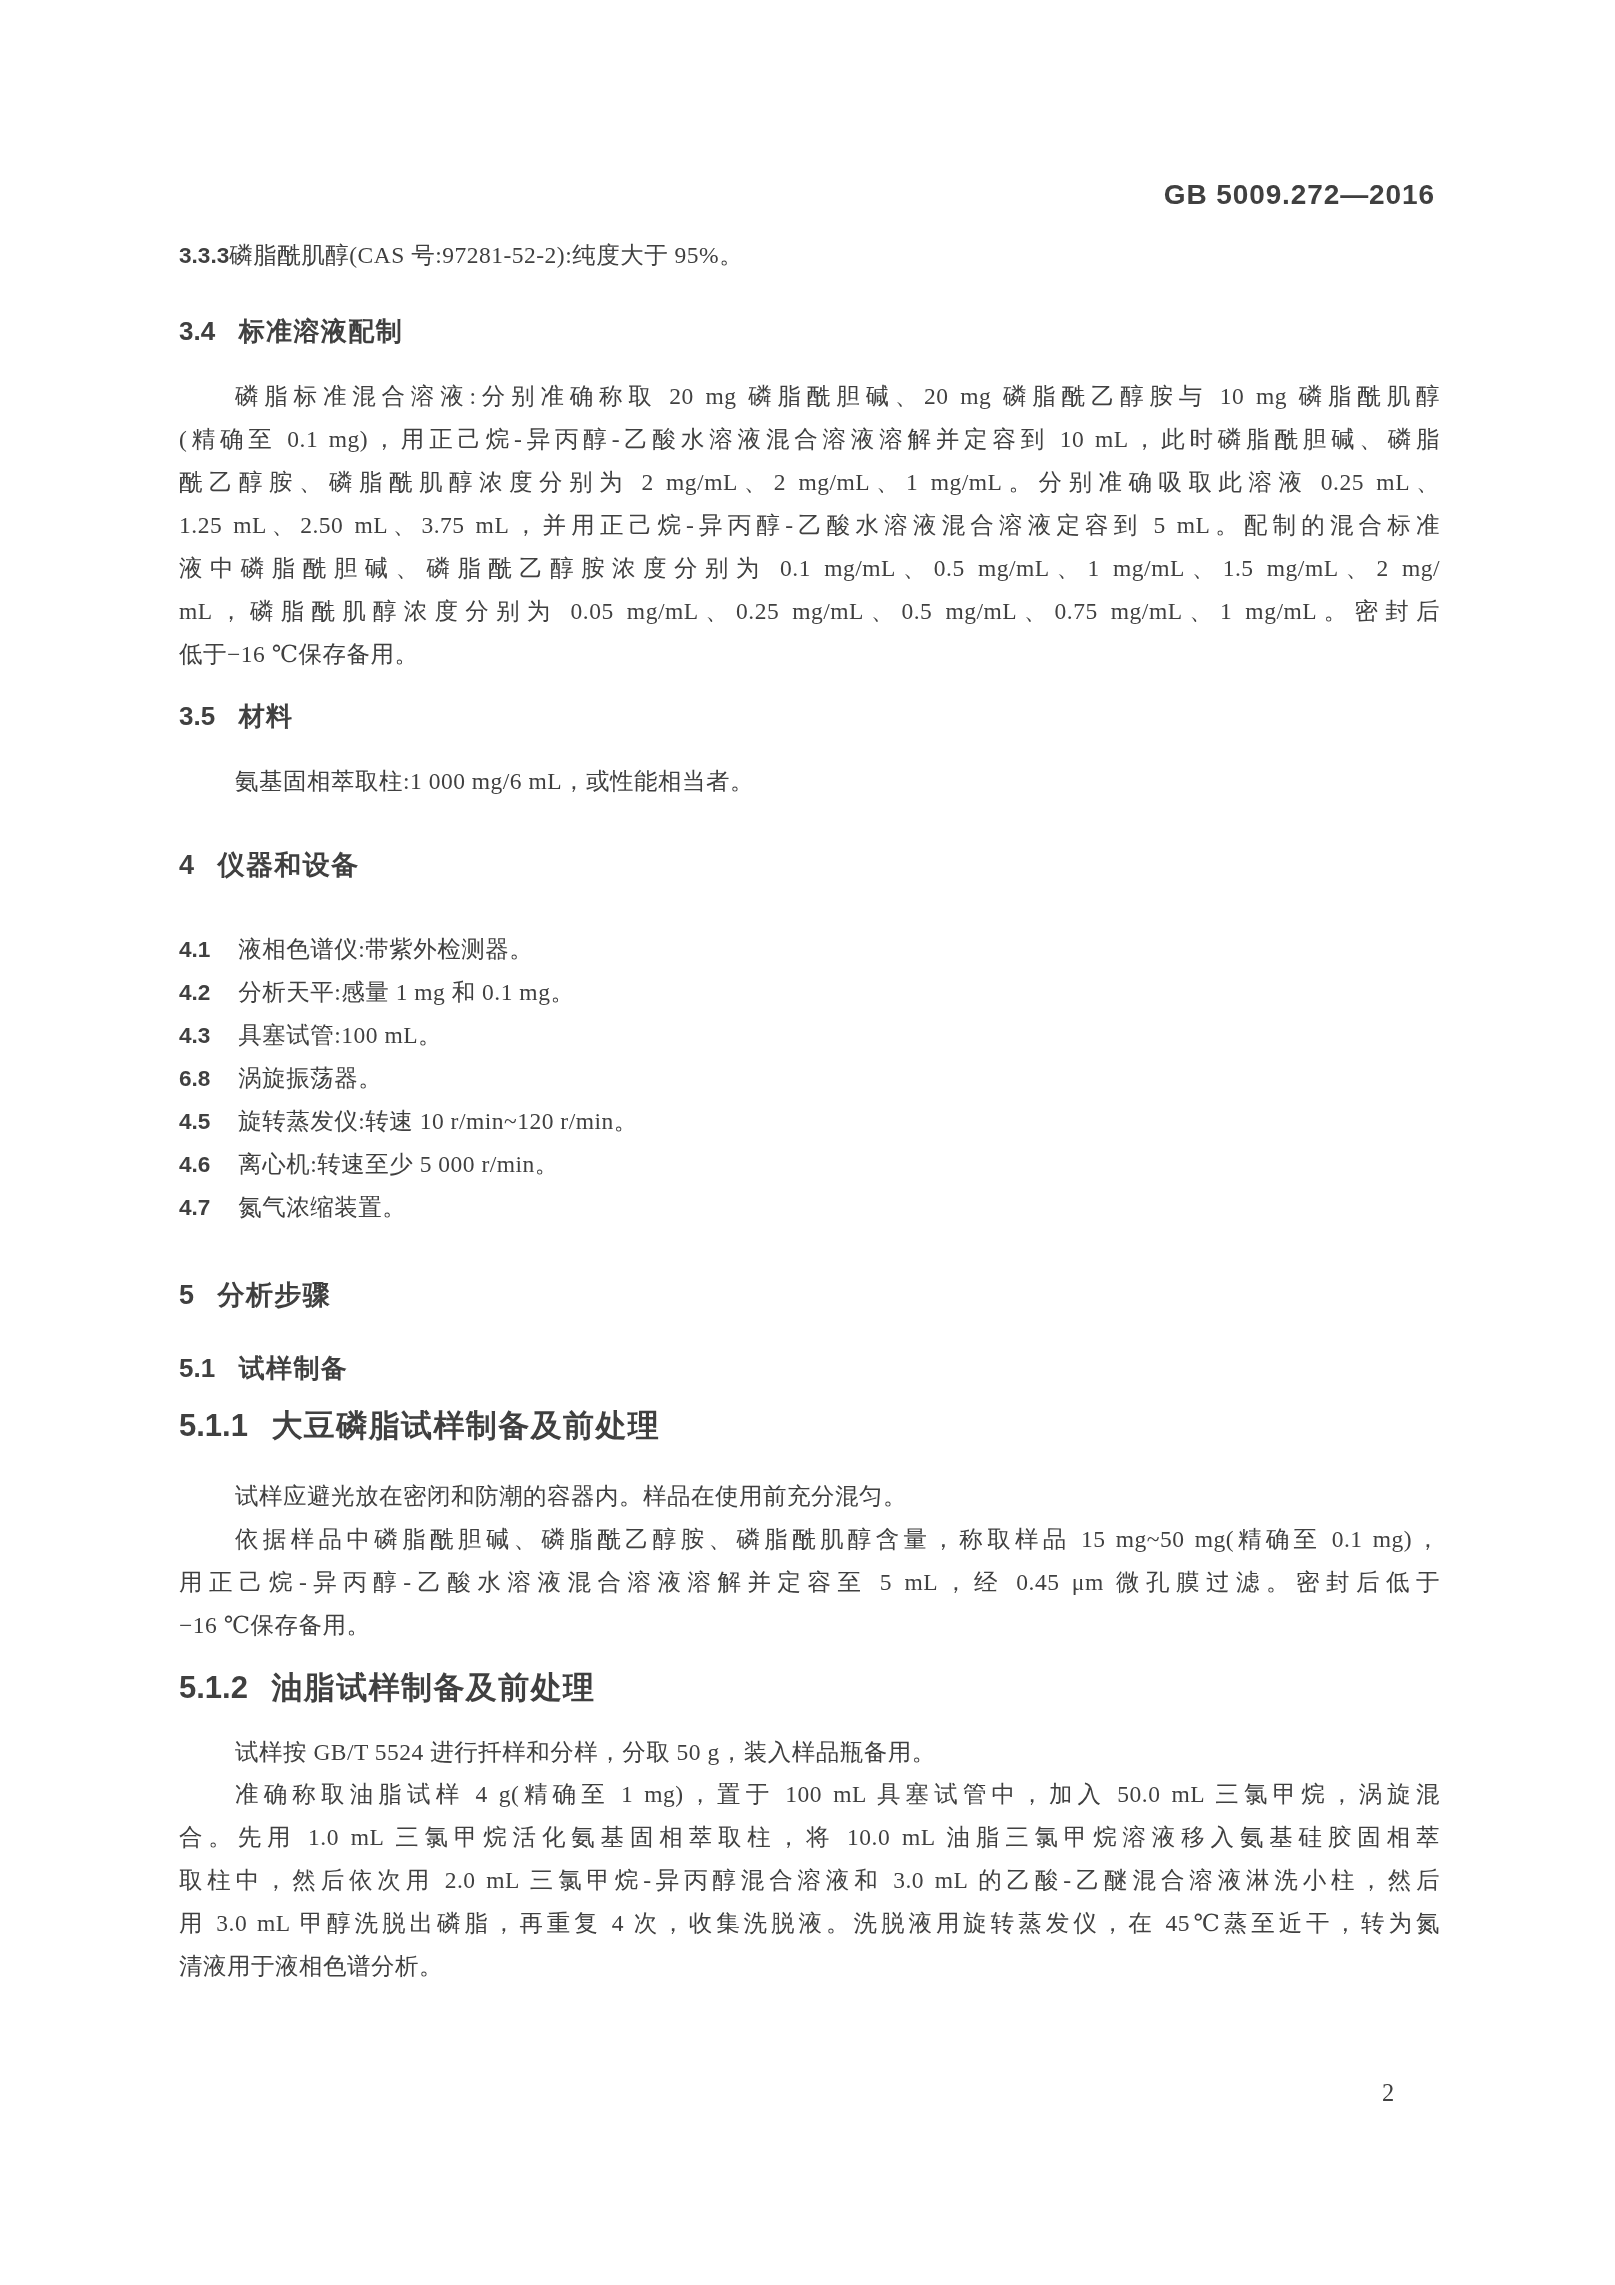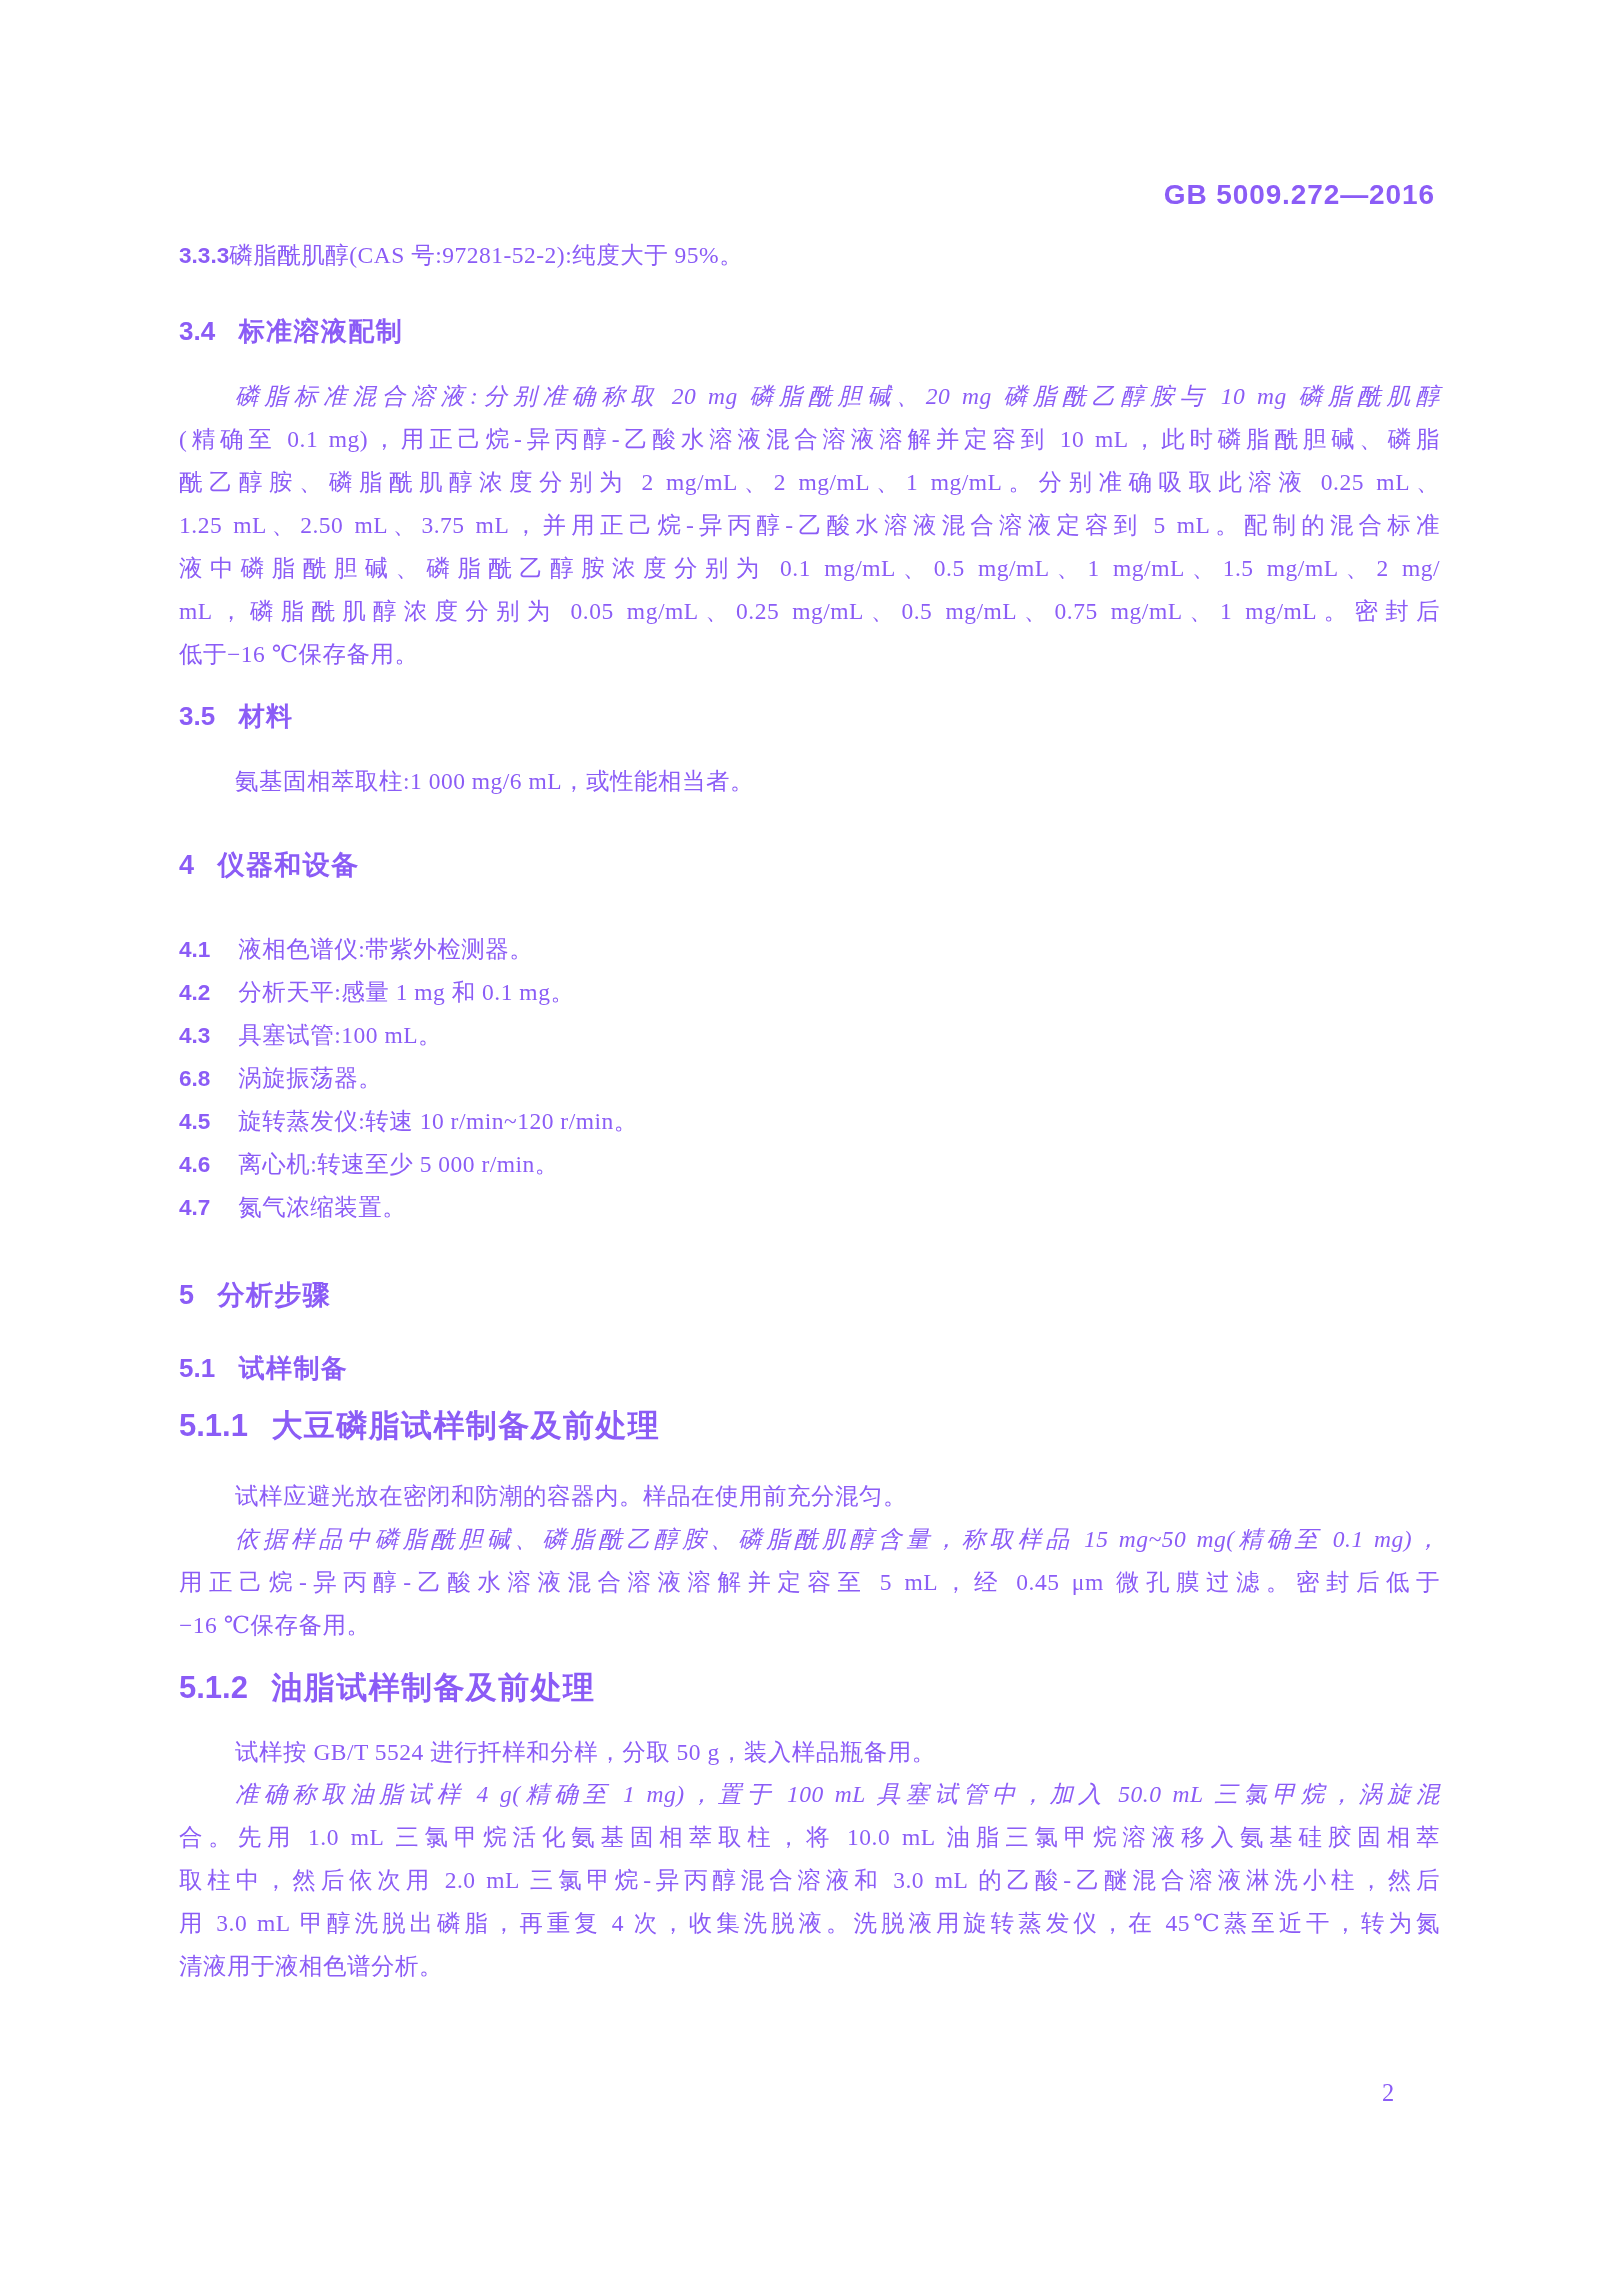--- a/index.html
+++ b/index.html
@@ -1,20 +1,20 @@
 <!DOCTYPE html>
 <html style="font-size:14.5px"><head>
 <meta charset="utf-8">
 <style>
   html,body{margin:0;padding:0;background:#ffffff;}
   .page{
     position:relative;
     width:1616px;height:2285px;
     background:#ffffff;
-    color:#8b5cf6;
+    color:#404040;
     overflow:hidden;
     font-family:"Liberation Serif","DejaVu Serif",serif;
   }
   .abs{position:absolute;left:179px;width:1261px;}
   .serif{font-family:"Liberation Serif","DejaVu Serif",serif;}
 
   .header-code{
     position:absolute;top:179px;right:181px;
     font-family:"Liberation Sans","DejaVu Sans",sans-serif;
     font-weight:700;font-size:28px;letter-spacing:0.9px;
@@ -36,21 +36,21 @@
     font-family:"Liberation Sans","DejaVu Sans",sans-serif;
     font-weight:700;font-size:22.6px;letter-spacing:0;
   }
   .cnum.w{display:inline-block;width:43px;margin-right:16.3px;}
 
   .para{font-size:23.5px;letter-spacing:0.5px;}
   .pline{
     line-height:43px;height:43px;
     text-align:justify;text-align-last:justify;
   }
-  .pline.first{padding-left:56px;font-style:italic;}
+  .pline.first{padding-left:56px;}
   .pline.last{text-align-last:left;}
 
   .single{font-size:23.5px;line-height:43px;padding-left:56px;letter-spacing:0.5px;white-space:nowrap;}
 
   .erow{font-size:23.5px;line-height:43px;letter-spacing:0.5px;white-space:nowrap;}
 
   .pagenum{
     position:absolute;top:2079px;left:1382px;
     font-size:24.4px;
   }

